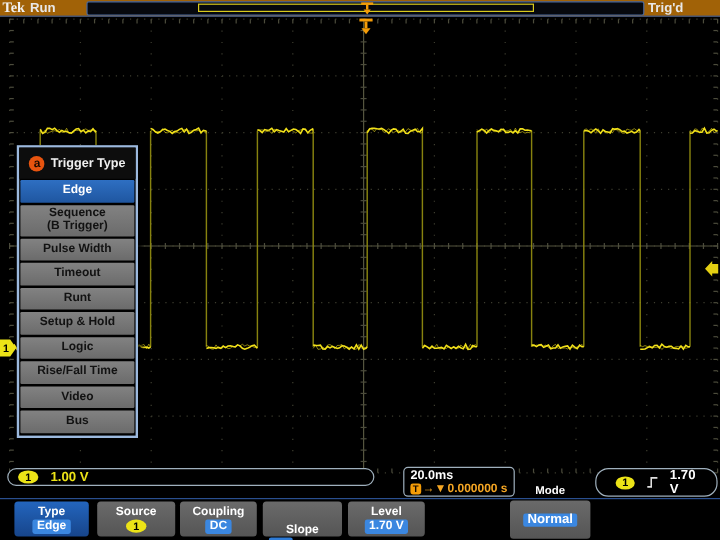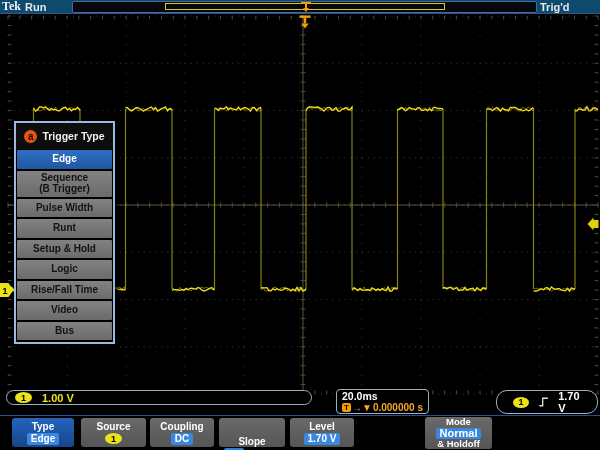--- a/index.html
+++ b/index.html
@@ -1,19 +1,19 @@
 <!DOCTYPE html>
 <html><head>
 <meta charset="utf-8">
 <style>
   html,body{margin:0;padding:0;background:#222;}
   .screen{position:relative;width:600px;height:450px;background:#000;overflow:hidden;
     font-family:"Liberation Sans",sans-serif;-webkit-font-smoothing:antialiased;}
   
-  .topbar{position:absolute;left:0;top:0;width:600px;height:13px;background:#0c4a6e;
+  .topbar{position:absolute;left:0;top:0;width:600px;height:13px;background:#a16207;
     border-bottom:1px solid #35538a;z-index:5;}
   .tek-logo{position:absolute;left:2px;top:0px;color:#f2f2f2;font-family:"Liberation Serif",serif;
     font-weight:bold;font-size:12px;line-height:13px;}
   .run-status{position:absolute;left:25px;top:0;color:#e8e8e8;font-weight:bold;font-size:11px;line-height:14px;}
   .trigd{position:absolute;left:540px;top:0;color:#e8e8e8;font-weight:bold;font-size:11px;line-height:14px;}
   .acq-bar{position:absolute;left:72px;top:1px;width:463px;height:10px;background:#06080d;
     border:1px solid #49689e;border-radius:2px;}
   .acq-window{position:absolute;left:92px;top:1px;width:278px;height:5px;border:1px solid #d9ca1e;}
   .acq-trig{position:absolute;left:228px;top:0;width:10px;height:10px;}
   .acq-trig .bar{position:absolute;left:0;top:0;width:10px;height:2px;background:#f59c07;}
@@ -60,21 +60,21 @@
     color:#fff;font-size:10px;font-weight:bold;cursor:default;}
   .bbtn .chip{background:#3b87e0;color:#fff;border-radius:2px;padding:0 4px;line-height:12px;font-size:10px;}
   .bbtn-type{left:12px;width:62px;background:linear-gradient(#2365bd,#17458b);}
   .bbtn-source{left:81px;width:65px;}
   .bbtn-coupling{left:150px;width:64px;}
   .bbtn-slope{left:219px;width:66px;justify-content:flex-start;padding-top:18px;box-sizing:border-box;}
   .slope-row{display:flex;align-items:center;gap:2px;margin-top:0px;}
   .slope-chip{display:inline-flex;align-items:center;justify-content:center;width:20px;height:15px;
     background:#2e7bd6;border-radius:2px;}
   .bbtn-level{left:290px;width:64px;}
-  .bbtn-mode{left:425px;width:67px;top:1px;height:32px;font-size:9.5px;gap:0px;line-height:10.5px;}
+  .bbtn-mode{left:425px;width:67px;top:1px;height:32px;font-size:9.5px;gap:12px;line-height:10.5px;}
   .bbtn-mode .chip{font-size:11px;line-height:11px;}
 </style>
 </head>
 <body>
 
 <div class="screen">
 
   <div class="topbar">
     <span class="tek-logo">Tek</span>
     <span class="run-status">Run</span>
@@ -447,20 +447,23 @@
           <div>Edge</div>
         </div>
         <div class="menu-item two-line">
           <div>Sequence</div>
           <div>(B Trigger)</div>
         </div>
         <div class="menu-item">
           <div>Pulse Width</div>
         </div>
         <div class="menu-item">
+          <div>Timeout</div>
+        </div>
+        <div class="menu-item">
           <div>Runt</div>
         </div>
         <div class="menu-item">
           <div>Setup &amp; Hold</div>
         </div>
         <div class="menu-item">
           <div>Logic</div>
         </div>
         <div class="menu-item">
           <div>Rise/Fall Time</div>

